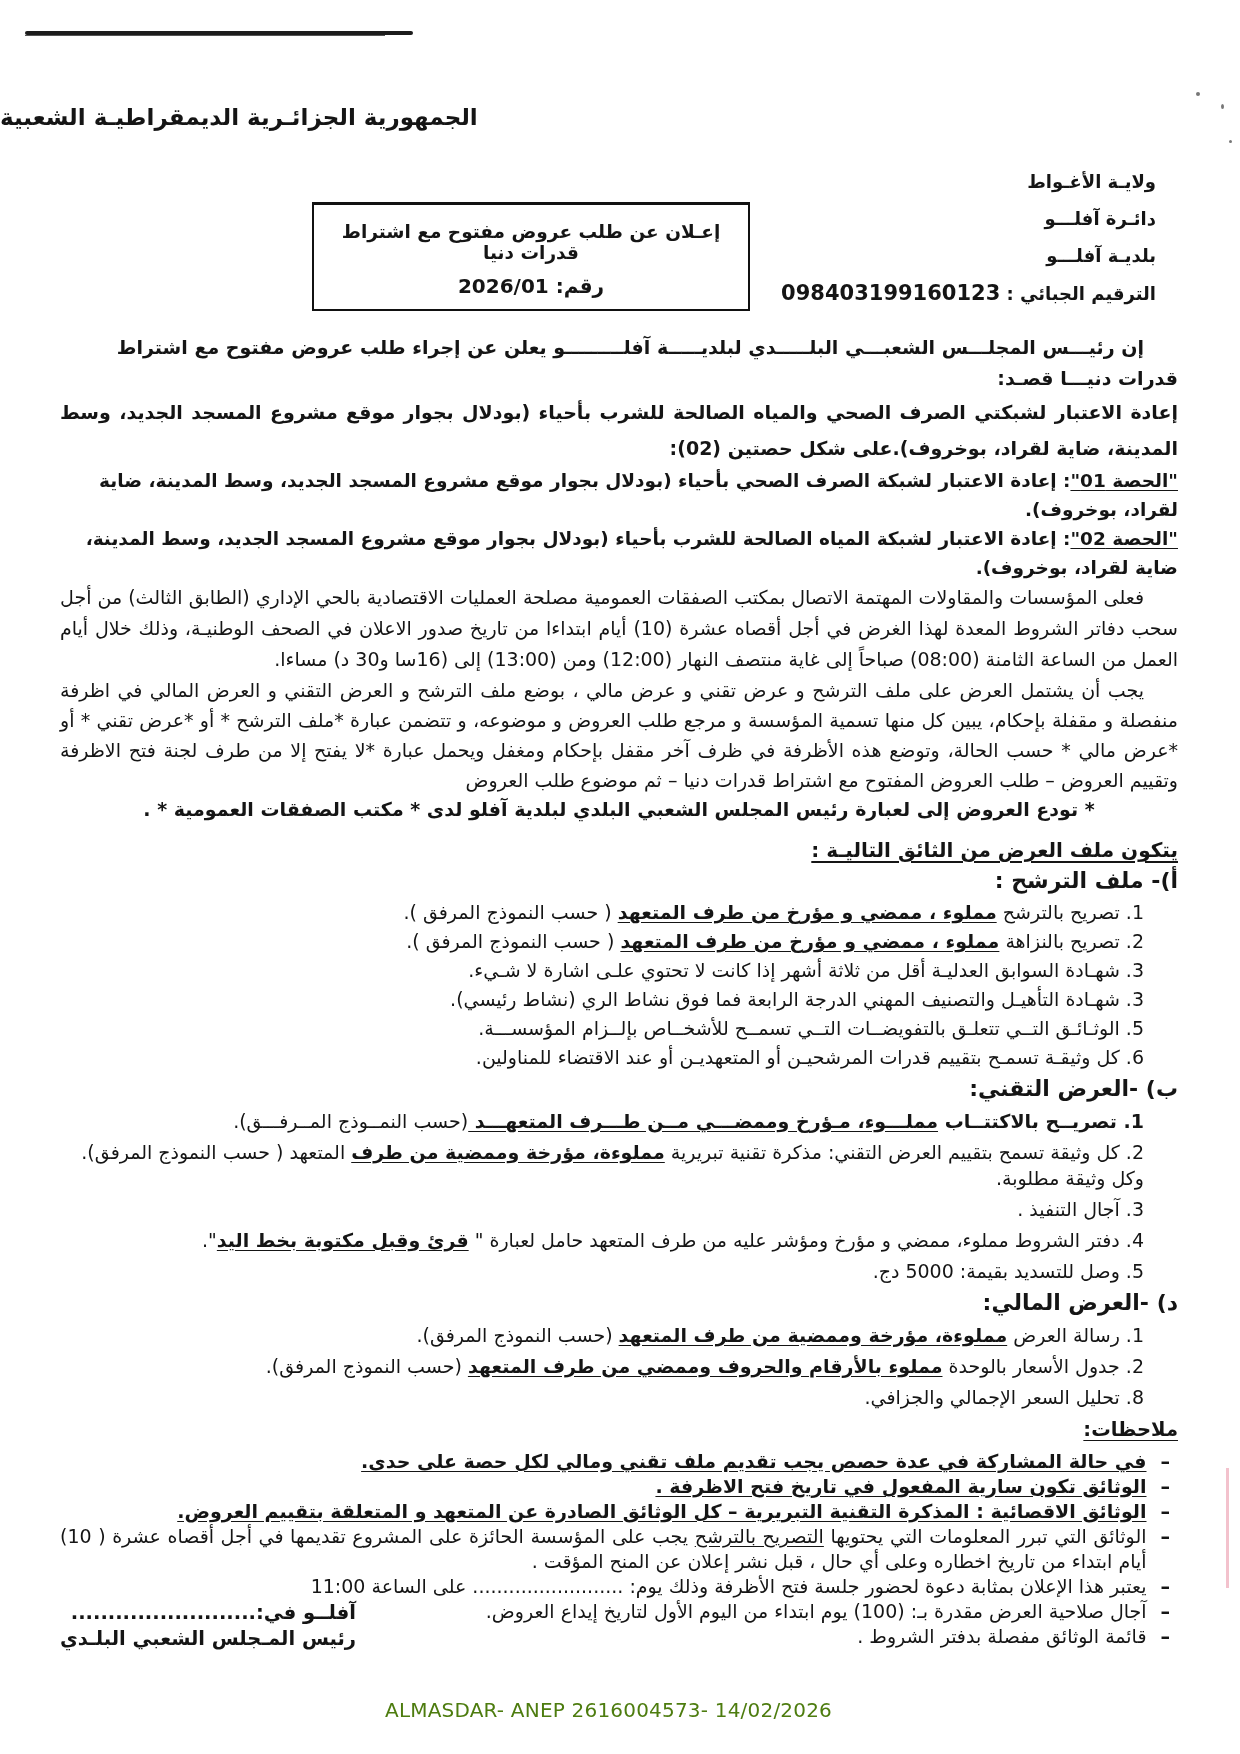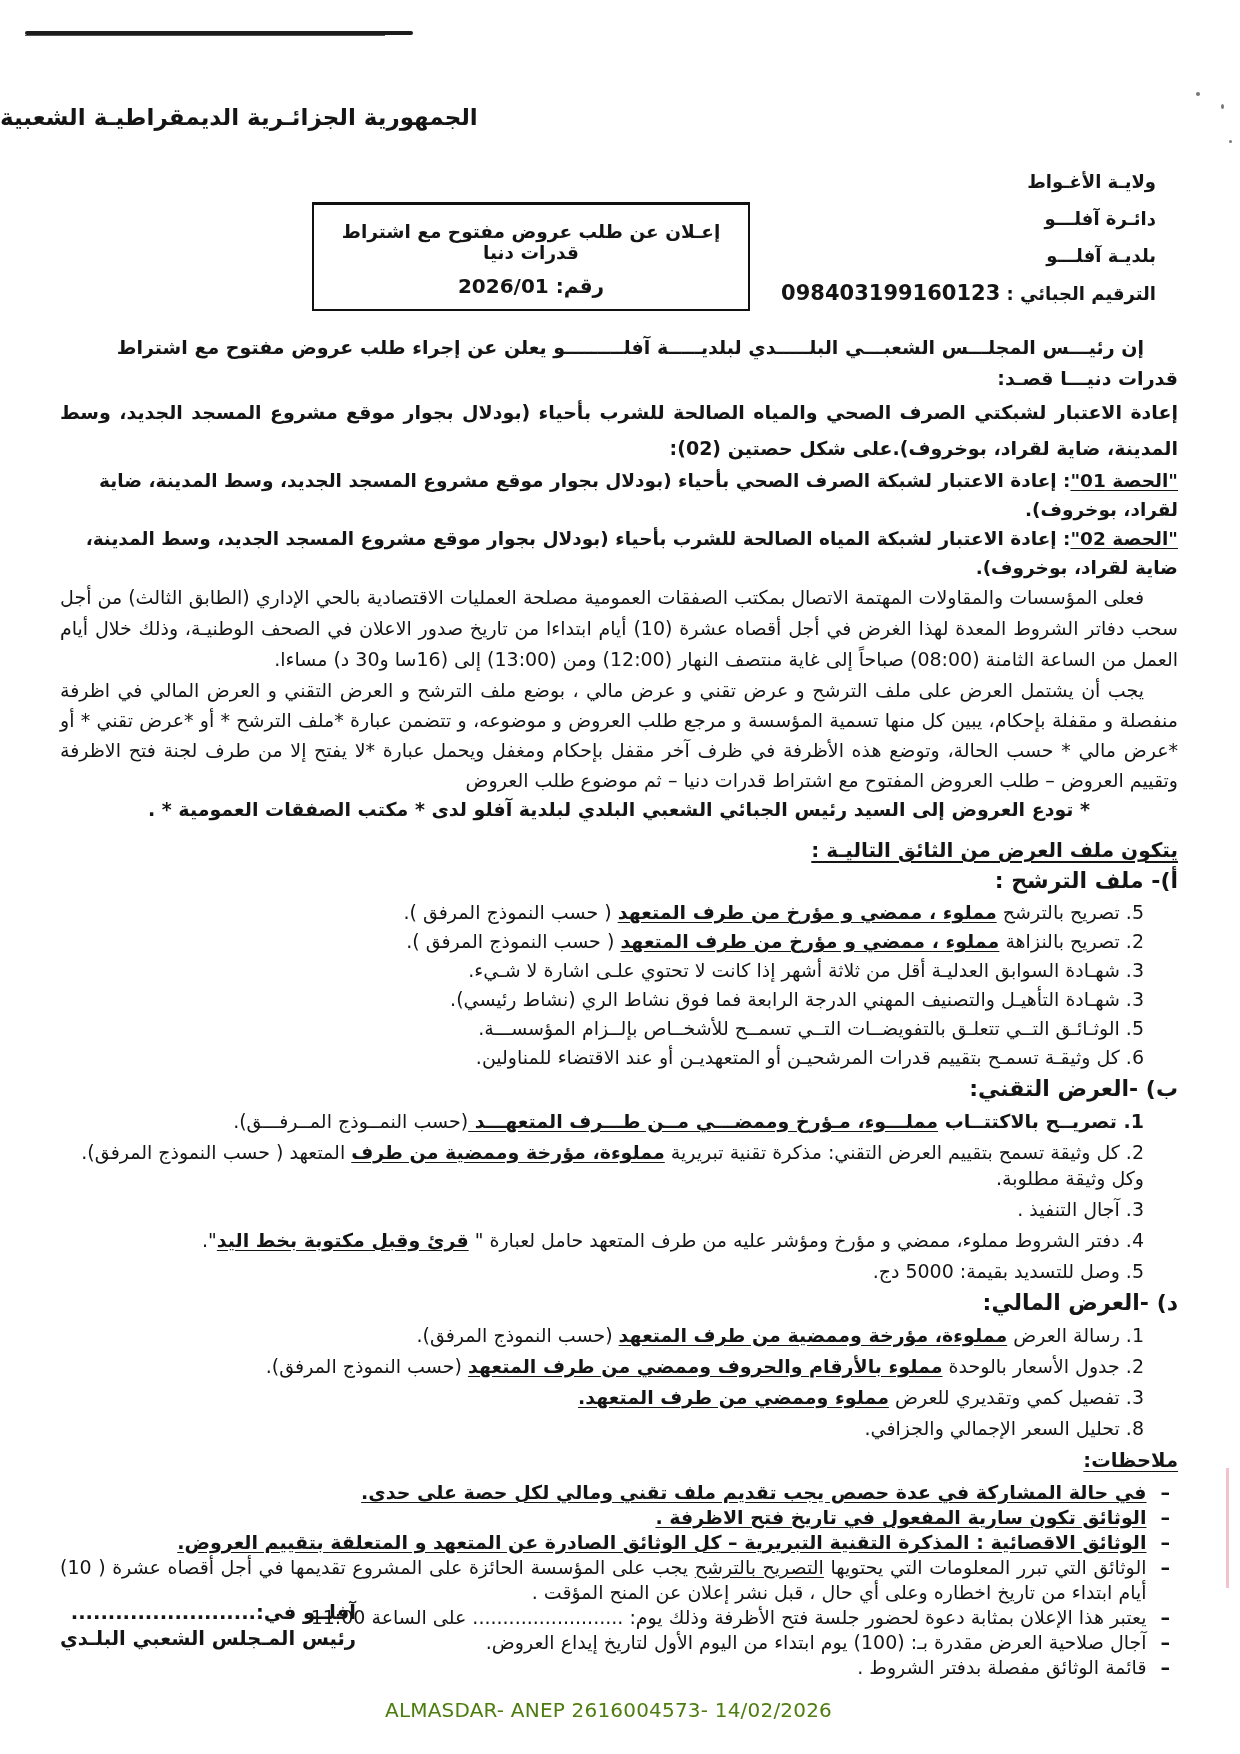--- a/index.html
+++ b/index.html
@@ -105,48 +105,47 @@
     <p class="b p1 ind">إن رئيـــس المجلـــس الشعبـــي البلـــــدي لبلديـــــة آفلـــــــــو يعلن عن إجراء طلب عروض مفتوح مع اشتراط قدرات دنيـــا قصـد:</p>
     <p class="b p2 just">إعادة الاعتبار لشبكتي الصرف الصحي والمياه الصالحة للشرب بأحياء (بودلال بجوار موقع مشروع المسجد الجديد، وسط المدينة، ضاية لقراد، بوخروف).على شكل حصتين (02):</p>
 
     <p class="lot"><span class="u">"الحصة 01"</span><span>: إعادة الاعتبار لشبكة الصرف الصحي بأحياء (بودلال بجوار موقع مشروع المسجد الجديد، وسط المدينة، ضاية لقراد، بوخروف).</span></p>
     <p class="lot"><span class="u">"الحصة 02"</span><span>: إعادة الاعتبار لشبكة المياه الصالحة للشرب بأحياء (بودلال بجوار موقع مشروع المسجد الجديد، وسط المدينة، ضاية لقراد، بوخروف).</span></p>
 
     <p class="withdraw ind just">فعلى المؤسسات والمقاولات المهتمة الاتصال بمكتب الصفقات العمومية مصلحة العمليات الاقتصادية بالحي الإداري (الطابق الثالث) من أجل سحب دفاتر الشروط المعدة لهذا الغرض في أجل أقصاه عشرة (10) أيام ابتداءا من تاريخ صدور الاعلان في الصحف الوطنيـة، وذلك خلال أيام العمل من الساعة الثامنة (08:00) صباحاً إلى غاية منتصف النهار (12:00) ومن (13:00) إلى (16سا و30 د) مساءا.</p>
 
     <p class="envelope ind just">يجب أن يشتمل العرض على ملف الترشح و عرض تقني و عرض مالي ، بوضع ملف الترشح و العرض التقني و العرض المالي في اظرفة منفصلة و مقفلة بإحكام، يبين كل منها تسمية المؤسسة و مرجع طلب العروض و موضوعه، و تتضمن عبارة *ملف الترشح * أو *عرض تقني * أو *عرض مالي * حسب الحالة، وتوضع هذه الأظرفة في ظرف آخر مقفل بإحكام ومغفل ويحمل عبارة *لا يفتح إلا من طرف لجنة فتح الاظرفة وتقييم العروض – طلب العروض المفتوح مع اشتراط قدرات دنيا – ثم موضوع طلب العروض</p>
 
-    <p class="center b">* تودع العروض إلى السيد رئيس الجبائي الشعبي البلدي لبلدية آفلو لدى * مكتب الصفقات العمومية * .</p>
+    <p class="center b">* تودع العروض إلى لعبارة رئيس المجلس الشعبي البلدي لبلدية آفلو لدى * مكتب الصفقات العمومية * .</p>
 
     <div class="file-heading">يتكون ملف العرض من الثائق التاليـة  :</div>
 
     <div class="sec-heading">أ)- ملف الترشح :</div>
     <div class="list">
-      <p><span>5. تصريح بالترشح </span><span class="b u">مملوء ، ممضي و مؤرخ من طرف المتعهد</span><span> ( حسب النموذج المرفق ).</span></p>
+      <p><span>1. تصريح بالترشح </span><span class="b u">مملوء ، ممضي و مؤرخ من طرف المتعهد</span><span> ( حسب النموذج المرفق ).</span></p>
       <p><span>2. تصريح بالنزاهة </span><span class="b u">مملوء ، ممضي و مؤرخ من طرف المتعهد</span><span> ( حسب النموذج المرفق ).</span></p>
       <p><span>3. شهـادة السوابق العدليـة أقل من ثلاثة أشهر إذا كانت لا تحتوي علـى اشارة لا شـيء.</span></p>
       <p><span>3. شهـادة التأهيـل والتصنيف المهني الدرجة الرابعة فما فوق نشاط الري (نشاط رئيسي).</span></p>
       <p><span>5. الوثـائـق التــي تتعلـق بالتفويضــات التــي تسمــح للأشخــاص بإلــزام المؤسســـة.</span></p>
       <p><span>6. كل وثيقـة تسمـح بتقييم قدرات المرشحيـن أو المتعهديـن أو عند الاقتضاء للمناولين.</span></p>
     </div>
 
     <div class="sec-heading">ب) -العرض التقني:</div>
     <div class="list list2">
       <p><span class="b">1. تصريــح بالاكتتــاب </span><span class="b u">مملـــوء، مـؤرخ وممضـــي مــن طـــرف المتعهـــد </span><span>(حسب النمــوذج المــرفـــق).</span></p>
       <p><span>2. كل وثيقة تسمح بتقييم العرض التقني: مذكرة تقنية تبريرية </span><span class="b u">مملوءة، مؤرخة وممضية من طرف</span><span> المتعهد ( حسب النموذج المرفق). وكل وثيقة مطلوبة.</span></p>
       <p><span>3. آجال التنفيذ .</span></p>
       <p><span>4. دفتر الشروط مملوء، ممضي و مؤرخ ومؤشر عليه من طرف المتعهد حامل لعبارة " </span><span class="b u">قرئ وقبل مكتوبة بخط اليد</span><span>".</span></p>
       <p><span>5. وصل للتسديد بقيمة: 5000 دج.</span></p>
     </div>
 
     <div class="sec-heading">د) -العرض المالي:</div>
     <div class="list list2">
       <p><span>1. رسالة العرض </span><span class="b u">مملوءة، مؤرخة وممضية من طرف المتعهد</span><span> (حسب النموذج المرفق).</span></p>
       <p><span>2. جدول الأسعار بالوحدة </span><span class="b u">مملوء بالأرقام والحروف وممضي من طرف المتعهد</span><span> (حسب النموذج المرفق).</span></p>
-      <p><span>3. تفصيل كمي وتقديري للعرض </span><span class="b u">مملوء وممضي من طرف المتعهد.</span></p>
       <p><span>8. تحليل السعر الإجمالي والجزافي.</span></p>
     </div>
 
     <div class="notes-heading">ملاحظات:</div>
     <div>
       <p class="note">
           <span class="dash">–</span>
           <span class="ntext"><span class="b u">في حالة المشاركة في عدة حصص يجب تقديم ملف تقني ومالي لكل حصة على حدى.</span></span>
         </p>
       <p class="note">

